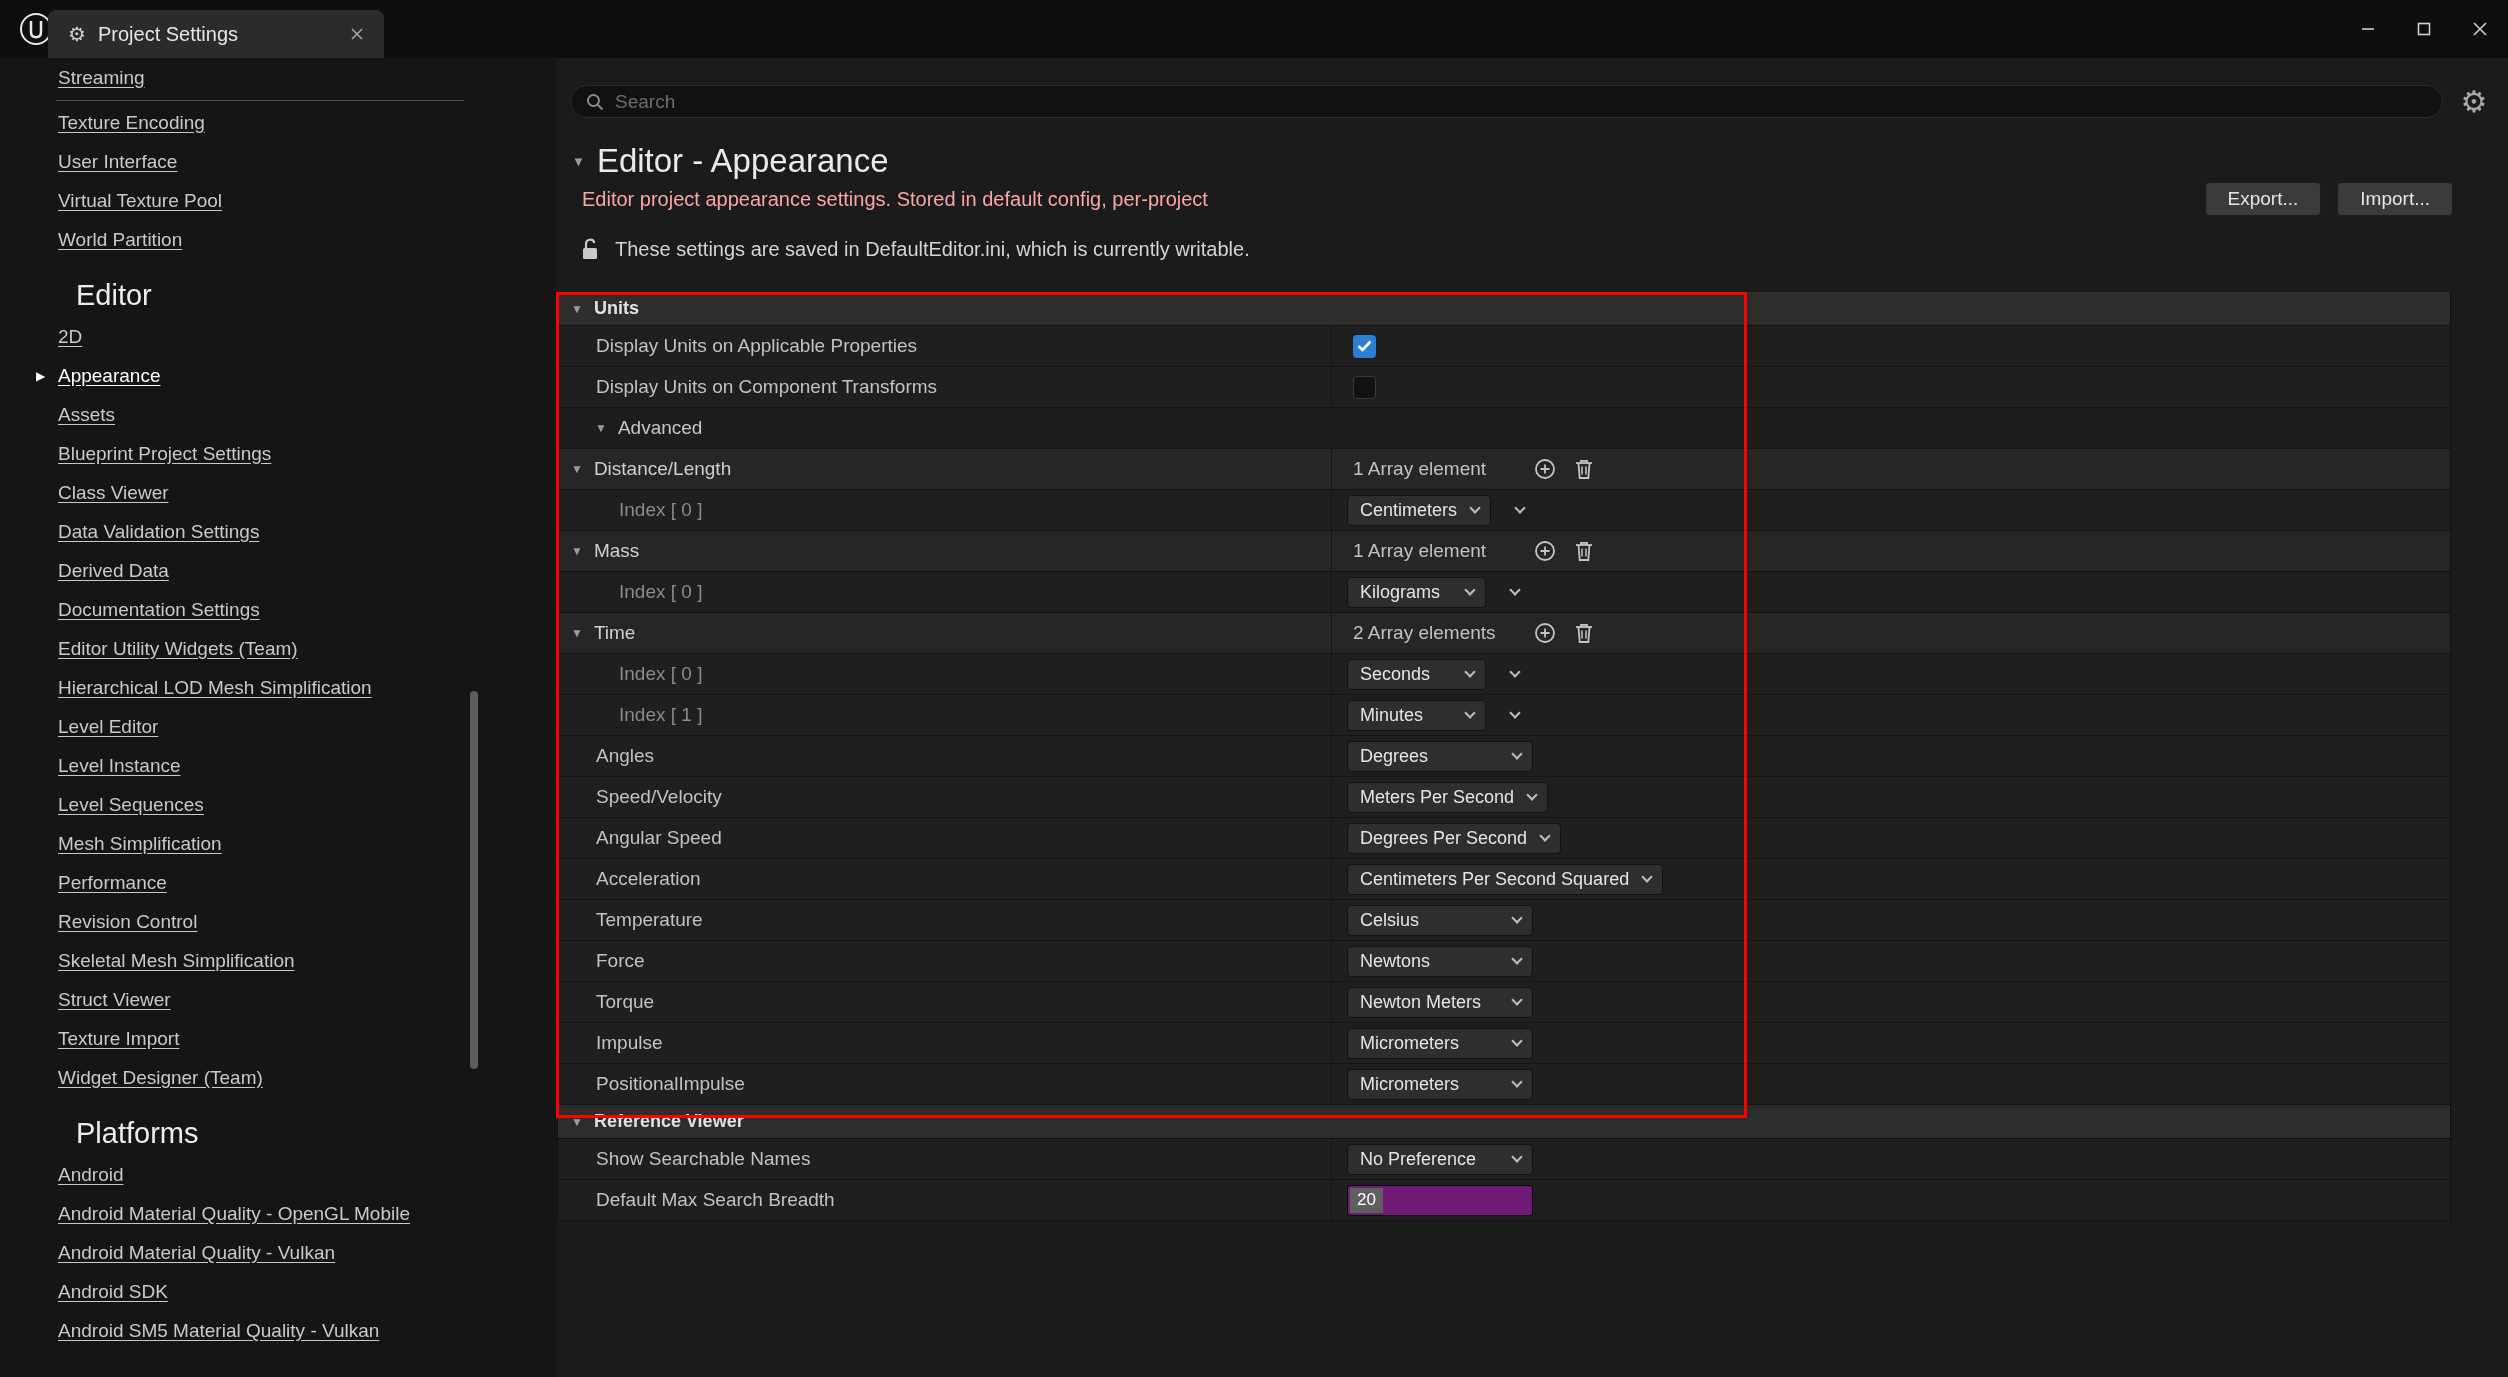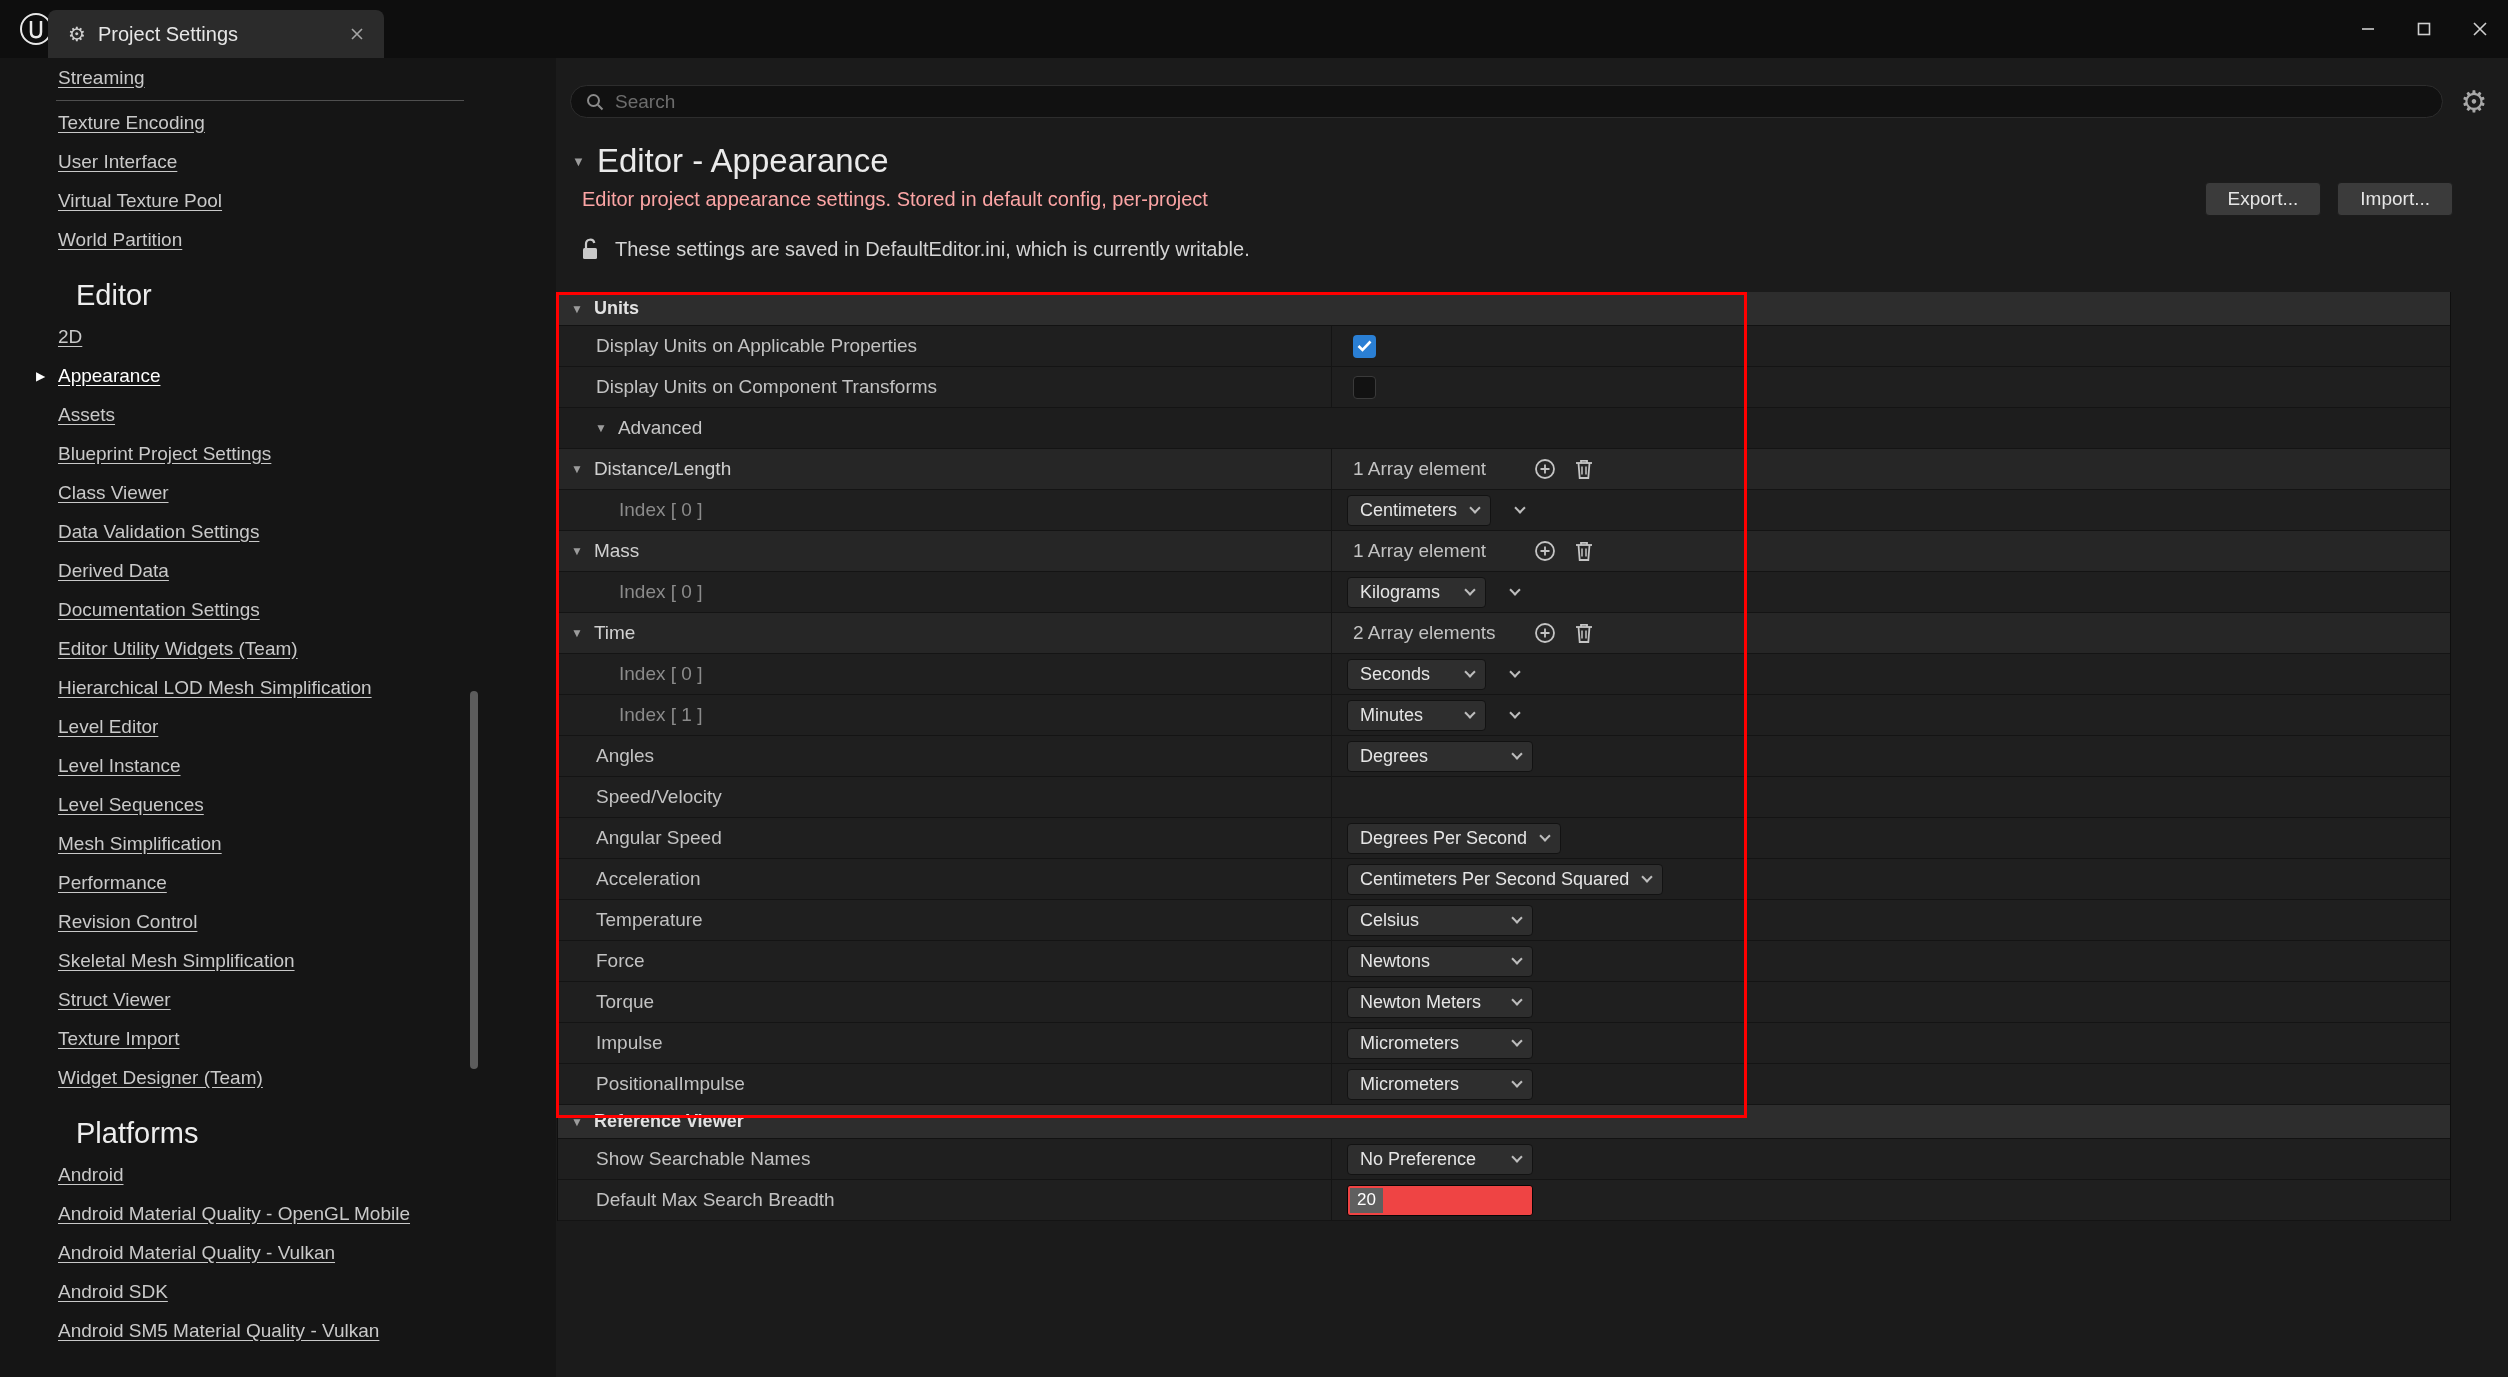--- a/index.html
+++ b/index.html
@@ -69,21 +69,21 @@
   .combo{height:31px;min-width:186px;background:#2e2e2e;border:1px solid #121212;border-radius:4px;
          display:flex;align-items:center;justify-content:space-between;gap:14px;padding:0 11px 0 12px;
          color:#e5e5e5;font-size:18px;cursor:pointer;white-space:nowrap}
   .combo.small{min-width:139px}
   .chev{width:8px;height:8px;border-right:2px solid #bdbdbd;border-bottom:2px solid #bdbdbd;
         transform:rotate(45deg);margin-top:-4px;flex:none}
   .elem-menu{width:30px;display:flex;justify-content:center;align-items:center;cursor:pointer;height:31px}
   .count{font-size:19px;color:#c2c2c2;width:165px;margin-left:6px;white-space:nowrap}
   .icon-btn{cursor:pointer;display:flex;align-items:center}
 
-  .spin{width:186px;height:31px;background:#ef4444;border:1px solid #060606;border-radius:3px;
+  .spin{width:186px;height:31px;background:#701a75;border:1px solid #060606;border-radius:3px;
         display:flex;align-items:center;padding:2px;cursor:ew-resize}
   .spin-fill{width:33px;height:100%;background:#5f5f5f;display:flex;align-items:center;justify-content:center;
              color:#ffffff;font-size:17px}
 
   
   .annotation{position:absolute;left:556px;top:292px;width:1191px;height:826px;border:3px solid #ff0000;
               pointer-events:none;z-index:40}
 </style>
 </head>
 <body>
@@ -432,20 +432,26 @@
         <div class="combo">
             <span>Degrees</span>
             <span class="chev"></span>
           </div>
       </div>
     </div>
     <div class="t-row">
       <div class="t-label">
           <span>Speed/Velocity</span>
         </div>
+      <div class="t-value">
+        <div class="combo">
+            <span>Meters Per Second</span>
+            <span class="chev"></span>
+          </div>
+      </div>
     </div>
     <div class="t-row">
       <div class="t-label">
           <span>Angular Speed</span>
         </div>
       <div class="t-value">
         <div class="combo">
             <span>Degrees Per Second</span>
             <span class="chev"></span>
           </div>

